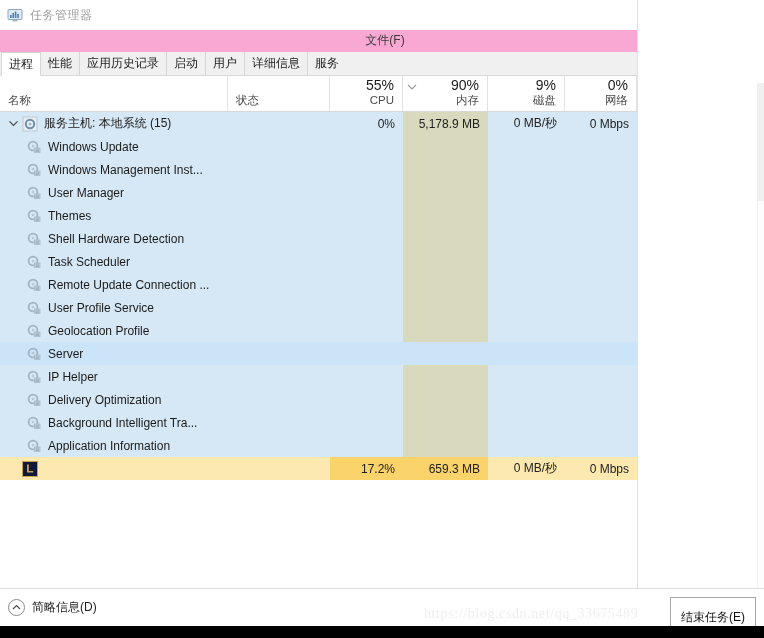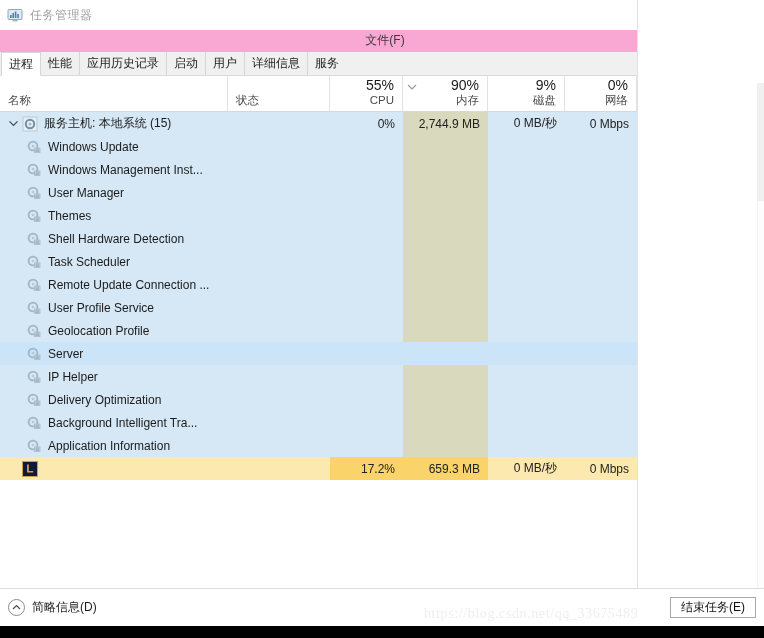--- a/index.html
+++ b/index.html
@@ -210,21 +210,21 @@
     width: 17px; height: 17px;
     border: 1px solid #8a8a8a;
     border-radius: 50%;
     margin-right: 7px;
     display: flex; align-items: center; justify-content: center;
     color: #4d4d4d;
   }
   #endtask {
     position: absolute;
     right: 8px; top: 8px;
-    height: 21px;
+    height: 40px;
     min-width: 84px;
     padding: 0 10px;
     background: #ffffff;
     border: 1px solid #a8a8a8;
     font-size: 12px;
     color: #111;
     display: flex; align-items: center; justify-content: center;
     white-space: nowrap;
   }
   #watermark {
@@ -361,21 +361,21 @@
             </div>
             <div class="rowicon"><svg width="16" height="16" viewBox="0 0 16 16">
                 <rect x="1" y="1" width="14" height="14" fill="#e8eef4" stroke="#b9c9d6"></rect>
                 <circle cx="8" cy="8" r="4.2" fill="none" stroke="#6f8fa8" stroke-width="2"></circle>
                 <circle cx="8" cy="8" r="1.5" fill="#9fb6c6"></circle>
               </svg></div>
             <span class="namelabel">服务主机: 本地系统 (15)</span>
           </div>
           <div class="cell" style="width: 102px; background: rgb(214, 232, 245); justify-content: flex-start;"></div>
           <div class="cell" style="width: 73px; background: rgb(214, 232, 245);">0%</div>
-          <div class="cell" style="width: 85px; background: rgb(216, 217, 189);">2,744.9 MB</div>
+          <div class="cell" style="width: 85px; background: rgb(216, 217, 189);">5,178.9 MB</div>
           <div class="cell" style="width: 77px; background: rgb(214, 232, 245);">0 MB/秒</div>
           <div class="cell" style="width: 72px; background: rgb(214, 232, 245);">0 Mbps</div>
         </div>
         <div class="row">
           <div class="cell-name" style="width: 228px; background: rgb(214, 232, 245); padding-left: 26px;">
             <div class="rowicon"><svg width="16" height="16" viewBox="0 0 16 16">
                 <circle cx="7" cy="7" r="4.4" fill="none" stroke="#9fb4c4" stroke-width="1.8"></circle>
                 <circle cx="7" cy="7" r="1.3" fill="#b6c7d4"></circle>
                 <rect x="8.5" y="9" width="5.5" height="4.5" fill="#cdd9e3" stroke="#a8bac8" stroke-width=".8"></rect>
                 <line x1="9.4" y1="10.1" x2="13.2" y2="10.1" stroke="#8ba0b2" stroke-width=".7"></line>

